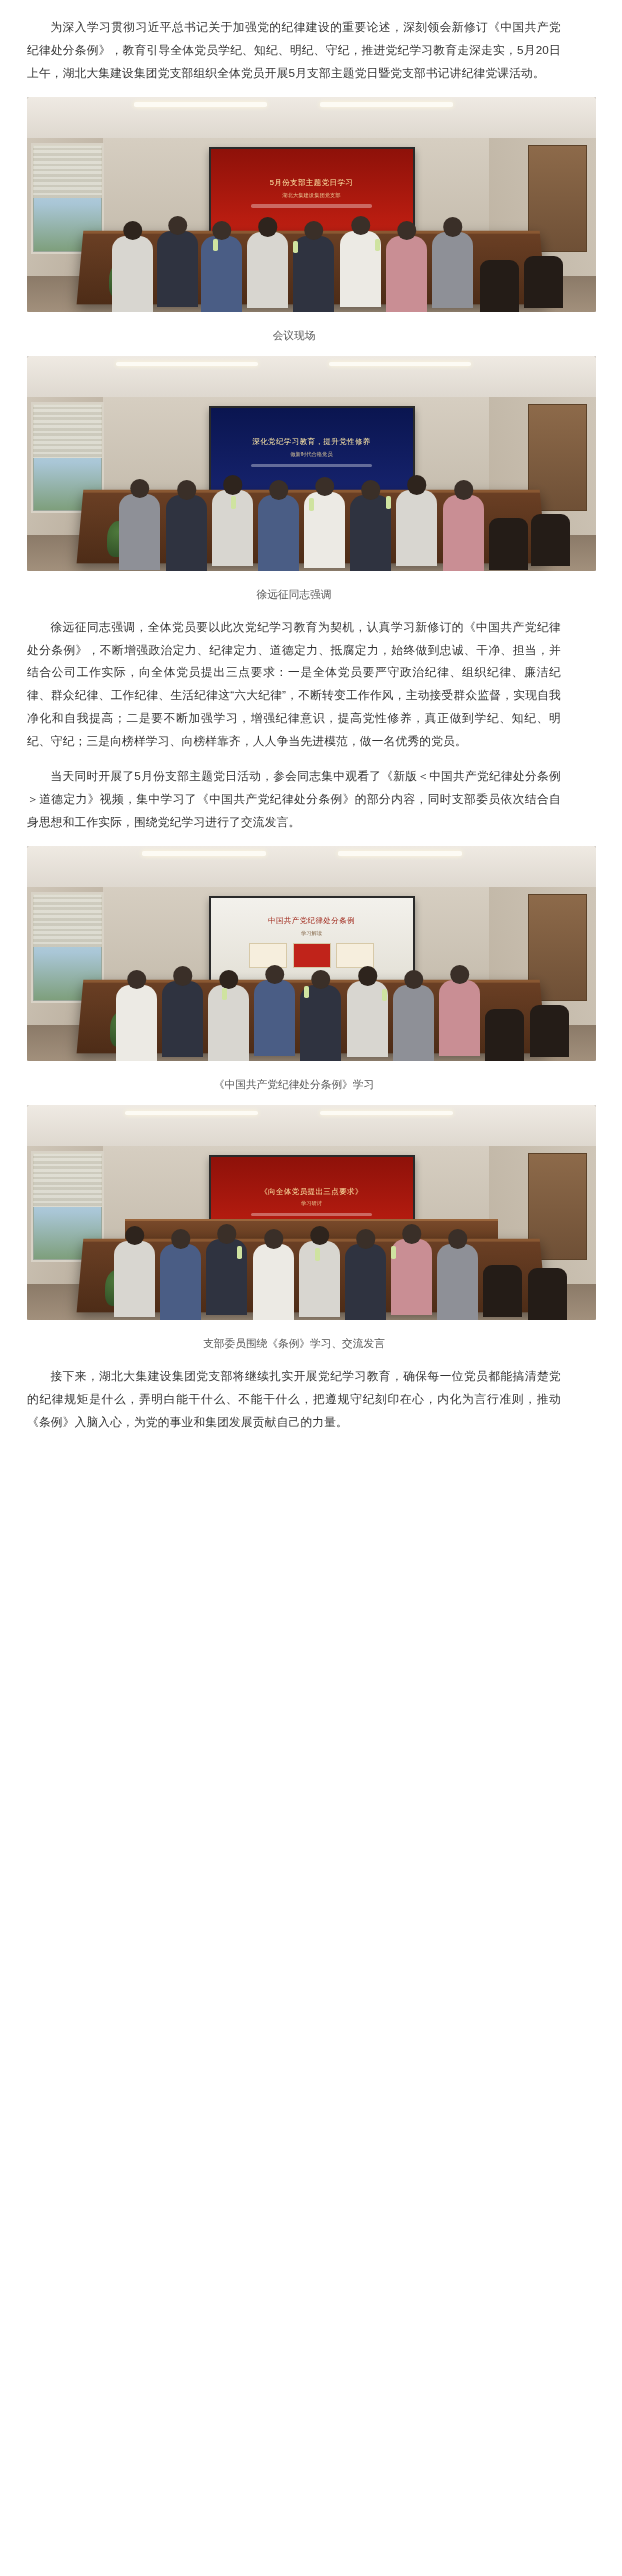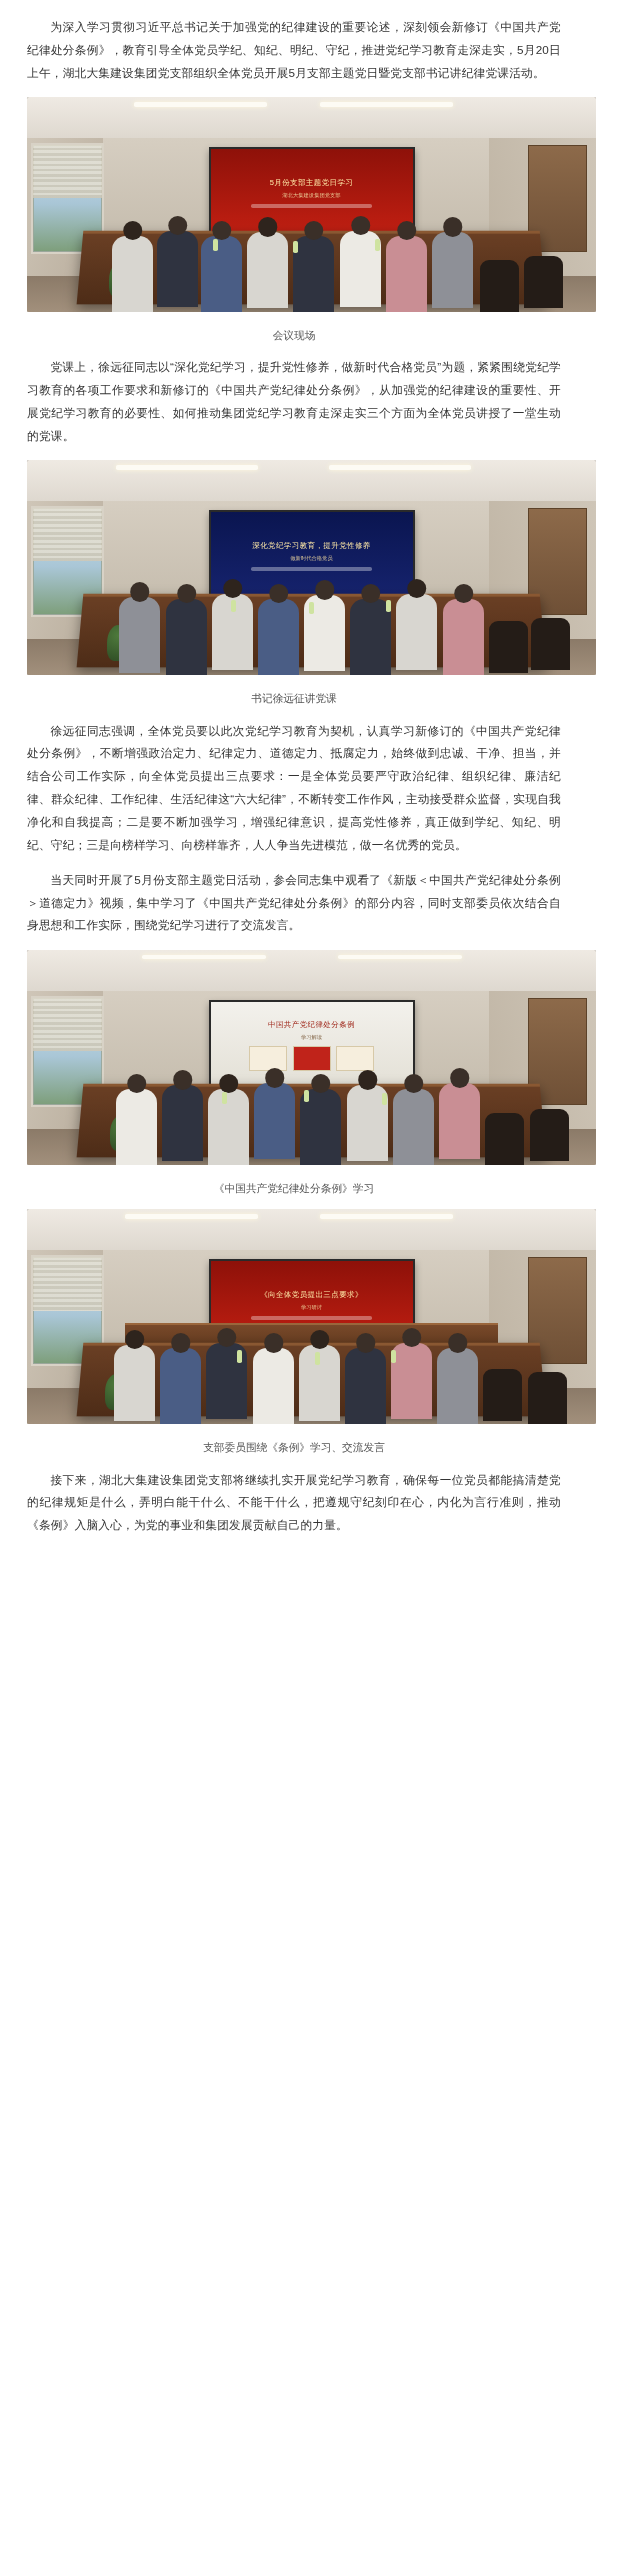--- a/index.html
+++ b/index.html
@@ -277,21 +277,20 @@
         <div class="chair" style="left:453px;bottom:0;"></div>
         <div class="chair" style="left:497px;bottom:3.6px;"></div>
         <div class="bottle" style="left:186px;top:142px;"></div>
         <div class="bottle" style="left:266px;top:144px;"></div>
         <div class="bottle" style="left:348px;top:142px;"></div>
       </div>
     </div>
     <div class="caption">会议现场</div>
   </div>
 
-  <p class="para">党课上，徐远征同志以“深化党纪学习，提升党性修养，做新时代合格党员”为题，紧紧围绕党纪学习教育的各项工作要求和新修订的《中国共产党纪律处分条例》，从加强党的纪律建设的重要性、开展党纪学习教育的必要性、如何推动集团党纪学习教育走深走实三个方面为全体党员讲授了一堂生动的党课。</p>
 
   <div class="figure">
     <div class="photo">
       <div class="room">
         <div class="ceiling">
           <div class="ceil-strip" style="left:89px;width:142px;"></div>
           <div class="ceil-strip" style="left:302px;width:142px;"></div>
         </div>
         <div class="back-wall"></div>
         <div class="wall-left"></div>
@@ -316,21 +315,21 @@
         <div class="person" style="left:323px;bottom:0;"></div>
         <div class="person light" style="left:369px;bottom:5.3px;"></div>
         <div class="person pink" style="left:416px;bottom:0;"></div>
         <div class="chair" style="left:462px;bottom:1.8px;"></div>
         <div class="chair" style="left:504px;bottom:5.3px;"></div>
         <div class="bottle" style="left:204px;top:140px;"></div>
         <div class="bottle" style="left:282px;top:142px;"></div>
         <div class="bottle" style="left:359px;top:140px;"></div>
       </div>
     </div>
-    <div class="caption">书记徐远征讲党课</div>
+    <div class="caption">徐远征同志强调</div>
   </div>
 
   <p class="para">徐远征同志强调，全体党员要以此次党纪学习教育为契机，认真学习新修订的《中国共产党纪律处分条例》，不断增强政治定力、纪律定力、道德定力、抵腐定力，始终做到忠诚、干净、担当，并结合公司工作实际，向全体党员提出三点要求：一是全体党员要严守政治纪律、组织纪律、廉洁纪律、群众纪律、工作纪律、生活纪律这“六大纪律”，不断转变工作作风，主动接受群众监督，实现自我净化和自我提高；二是要不断加强学习，增强纪律意识，提高党性修养，真正做到学纪、知纪、明纪、守纪；三是向榜样学习、向榜样靠齐，人人争当先进模范，做一名优秀的党员。</p>
   <p class="para">当天同时开展了5月份支部主题党日活动，参会同志集中观看了《新版＜中国共产党纪律处分条例＞道德定力》视频，集中学习了《中国共产党纪律处分条例》的部分内容，同时支部委员依次结合自身思想和工作实际，围绕党纪学习进行了交流发言。</p>
 
   <div class="figure">
     <div class="photo">
       <div class="room">
         <div class="ceiling">
           <div class="ceil-strip" style="left:115px;width:124px;"></div>

